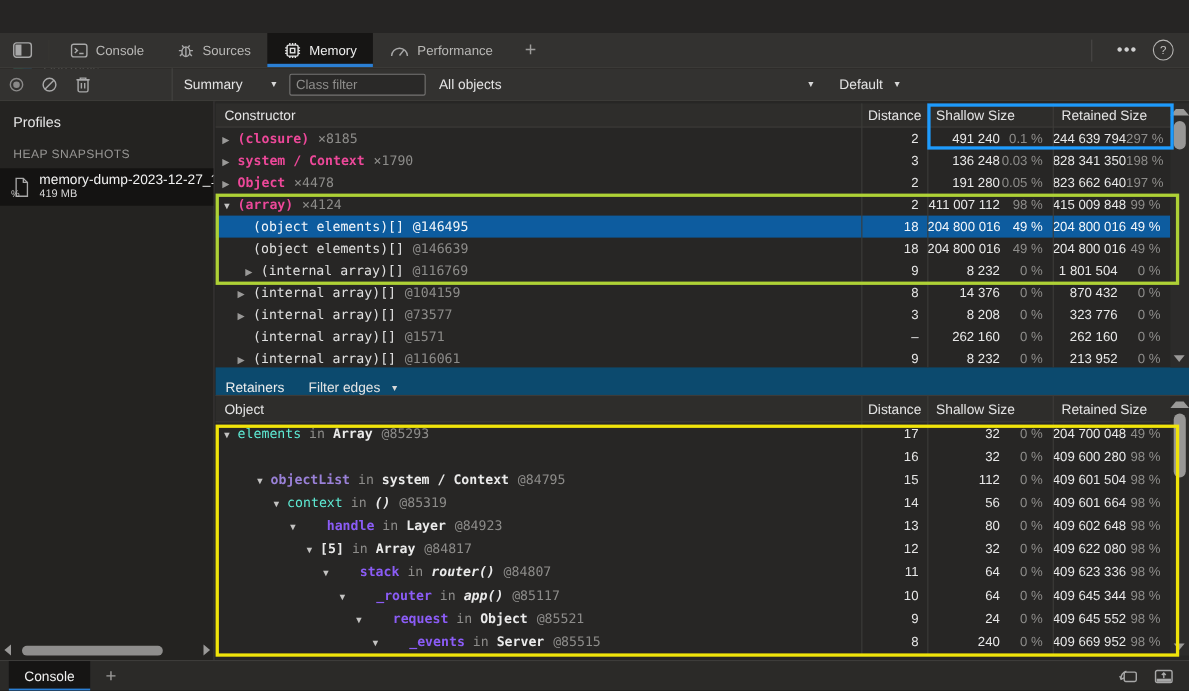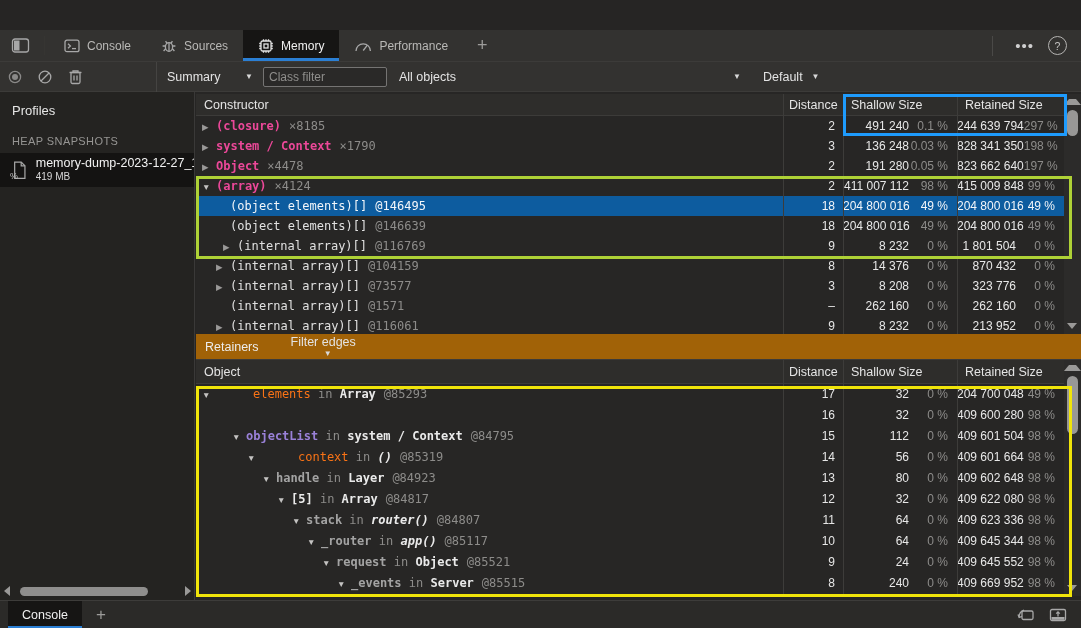--- a/index.html
+++ b/index.html
@@ -89,31 +89,31 @@
   .cell{position:absolute;top:0;height:20px;display:flex;align-items:center;font-size:12px;}
   .dcell{left:587px;width:52px;justify-content:flex-end;color:#e6e6e6;}
   .scell{left:647px;width:110px;}
   .rcell{left:761px;width:103px;}
   .val{flex:1;text-align:right;color:#e8e8e8;}
   .pct{width:44px;text-align:right;color:#8d8c8a;padding-right:5px;box-sizing:border-box;}
   .trow.selected .namecell,.trow.selected .cname,.trow.selected .dim,
   .trow.selected .val,.trow.selected .pct,.trow.selected .dcell,.trow.selected .arrow{color:#f2f6fa;}
 
   
-  .retbar{position:absolute;left:0;top:242px;width:885px;height:26px;background:#a16207;
-          border-bottom:1px solid #3c3b39;box-sizing:border-box;display:flex;align-items:center;}
+  .retbar{position:absolute;left:0;top:242px;width:885px;height:26px;background:#0c4a6e;
+          border-bottom:1px solid #3c3b39;box-sizing:border-box;display:flex;align-items:flex-end;}
   .retbar .rb-title{margin-left:9px;color:#ececec;font-size:12.5px;}
-  .retbar .rb-filter{margin-left:32px;color:#e3e3e3;font-size:12.5px;display:flex;align-items:center;flex-direction:column;}
+  .retbar .rb-filter{margin-left:22px;color:#e3e3e3;font-size:12.5px;display:flex;align-items:center;}
   .ret-head{top:268px;}
   .ret-body{top:292px;height:212px;}
   .rname{width:587px;}
-  .r-gray{color:#f97316;margin-left:37px;}
+  .r-gray{color:#5eead4;}
   .r-white{color:#eaeaea;font-weight:bold;}
   .r-purple{color:#9a81d8;font-weight:bold;}
-  .r-yellow{color:#a3a3a3;font-weight:bold;}
+  .r-yellow{color:#8b5cf6;font-weight:bold;margin-left:21px;}
   .r-in{color:#8d8c8a;}
   .r-class{color:#eaeaea;font-weight:bold;}
   .r-class.italic{font-style:italic;}
 
   
   .vline{position:absolute;width:1px;background:#3d3c3a;z-index:5;pointer-events:none;}
   .vscroll{position:absolute;left:868px;width:17px;background:#2c2b2a;z-index:6;}
   .vtri-up{border-left:5px solid transparent;border-right:5px solid transparent;border-bottom:6px solid #9a9998;margin:5px auto 0;}
   .vtri-down{border-left:5px solid transparent;border-right:5px solid transparent;border-top:6px solid #9a9998;position:absolute;bottom:5px;left:3px;}
   .vthumb{position:absolute;left:3px;width:11px;border-radius:6px;background:#989796;}

